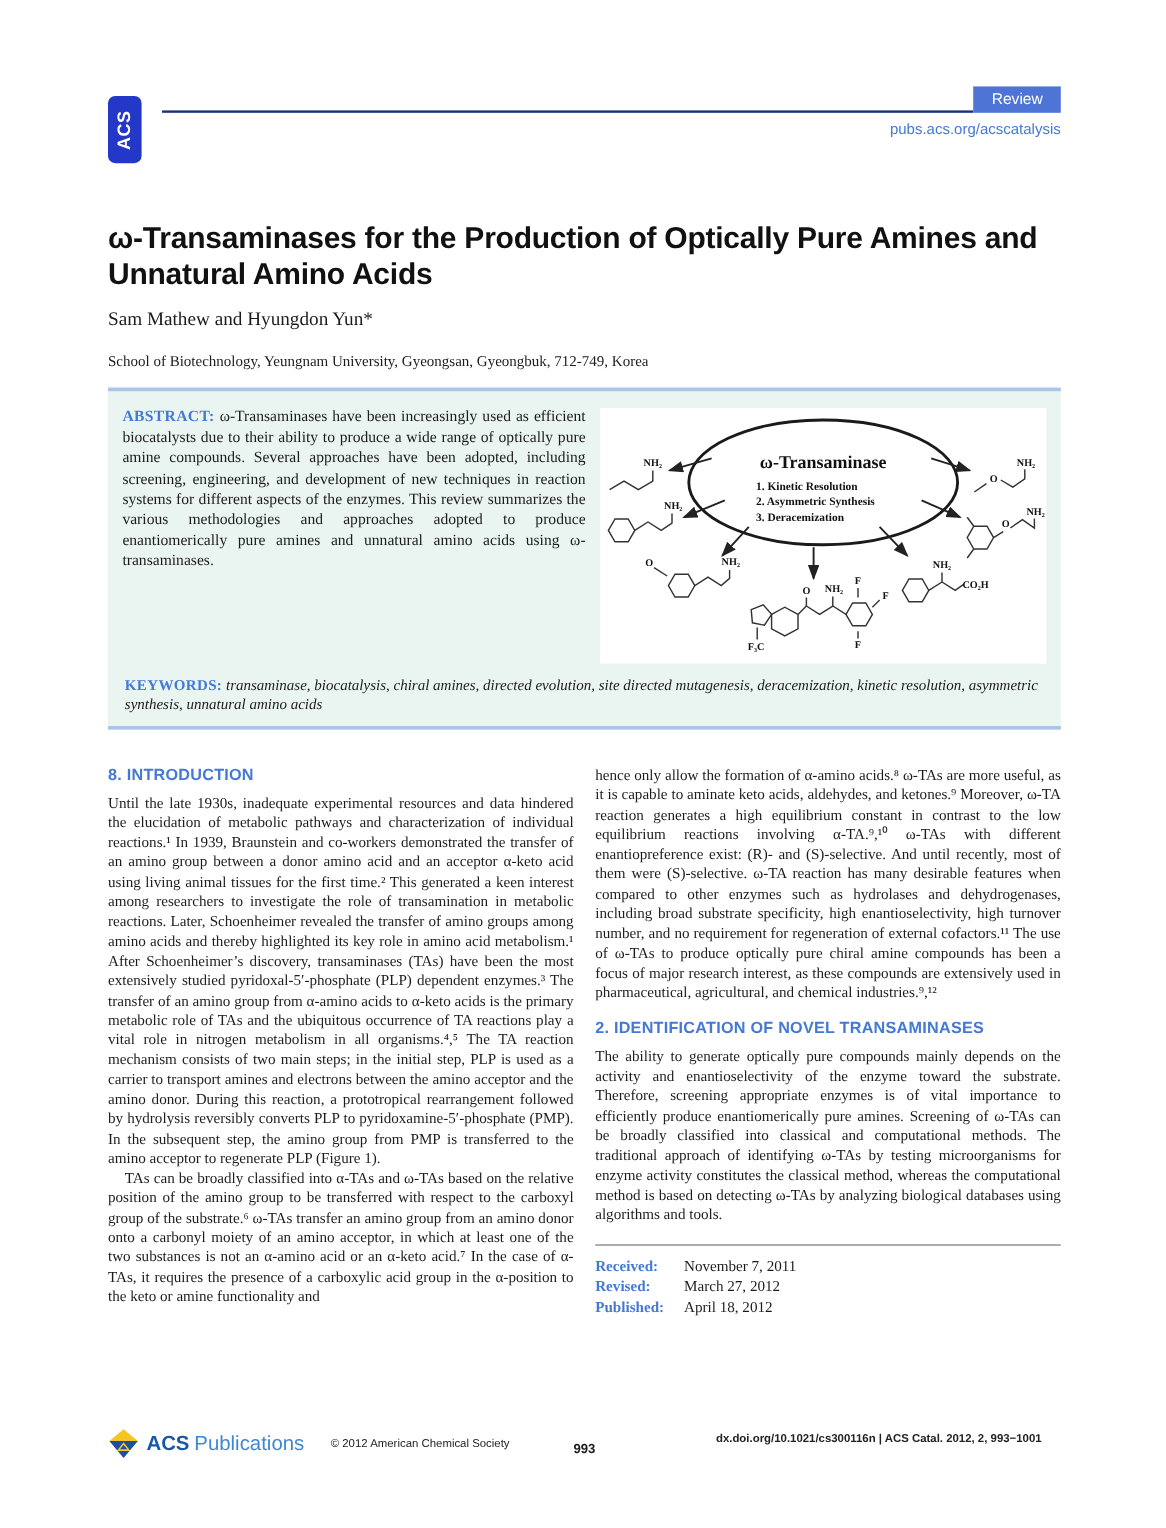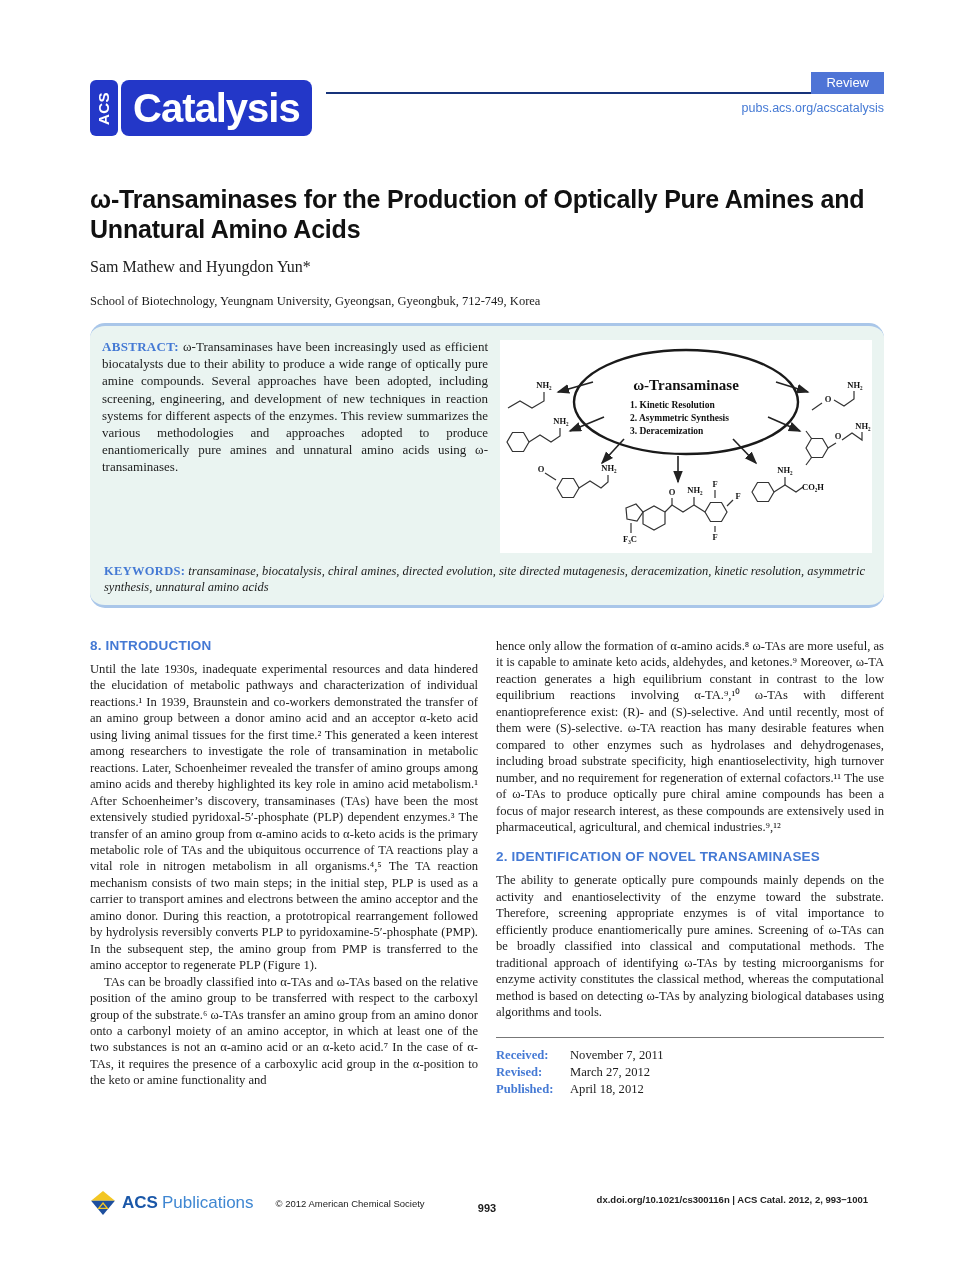--- a/index.html
+++ b/index.html
@@ -45,21 +45,20 @@
     font-size:25px; line-height:30px; color:#111; letter-spacing:-0.2px;
   }
   .authors { margin-top:14px; font-size:16px; }
   .affil { margin-top:18px; font-size:12.5px; }
 
   
   .absbox {
     margin-top:14px; background:#eaf4f1;
     border-top:3px solid #a9c6e9; border-bottom:3px solid #a9c6e9;
     padding:12px 12px 10px 12px;
-    border-radius:15px;
   }
   .absrow { display:flex; }
   .abstext {
     width:386px; font-size:13px; line-height:17.2px; text-align:justify;
   }
   .lbl-blue { color:#4479d4; font-weight:bold; letter-spacing:0.3px; }
   .absgraphic {
     width:372px; height:213px; background:#ffffff; margin-left:12px; margin-top:2px;
   }
   .kw {
@@ -126,21 +125,20 @@
 </head>
 <body>
 
 <div class="page">
 
   <div class="hdr">
     <div class="logo">
       <div class="logo-acs">
         <span>ACS</span>
       </div>
-      <div class="logo-name">Catalysis</div>
     </div>
     <div class="hdr-right">
       <div class="hdr-ruleband">
         <div class="hdr-rule"></div>
         <div class="badge">Review</div>
       </div>
       <div class="hdr-link">pubs.acs.org/acscatalysis</div>
     </div>
   </div>
 

